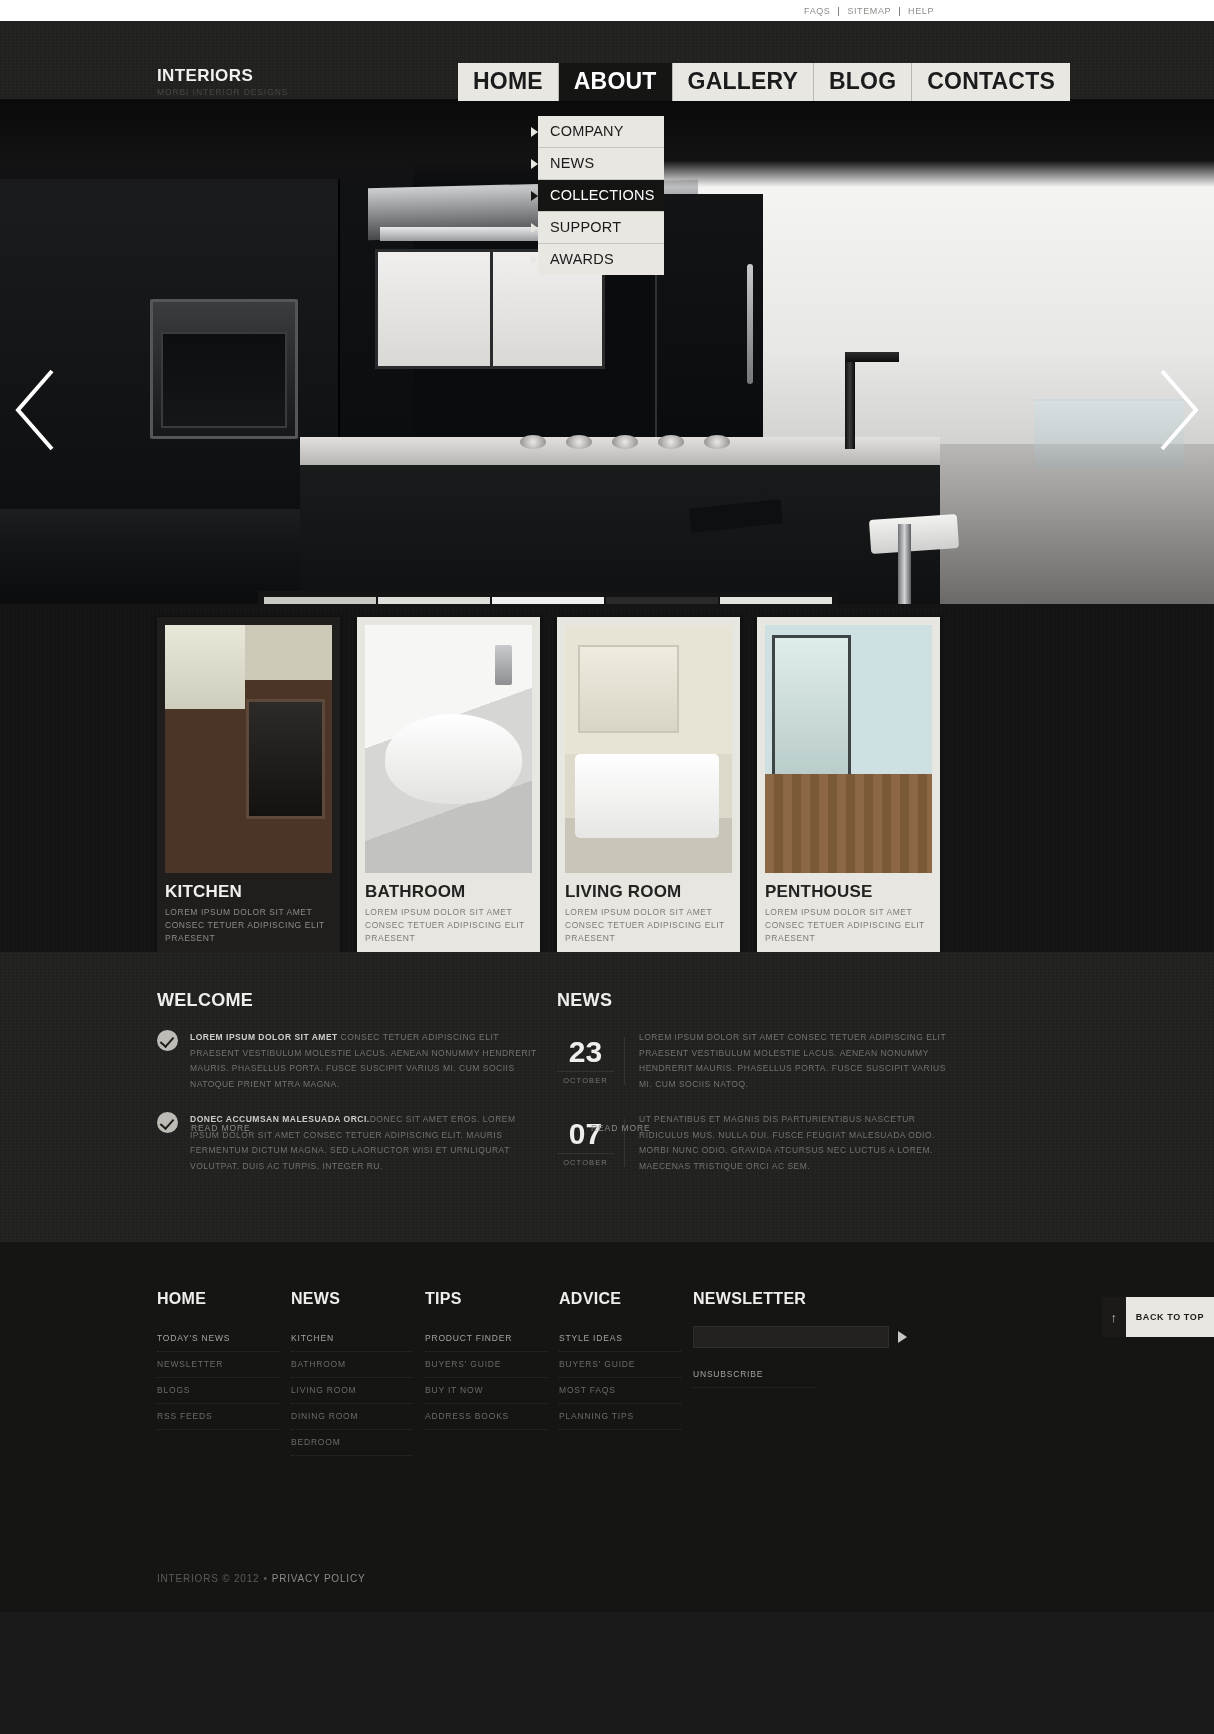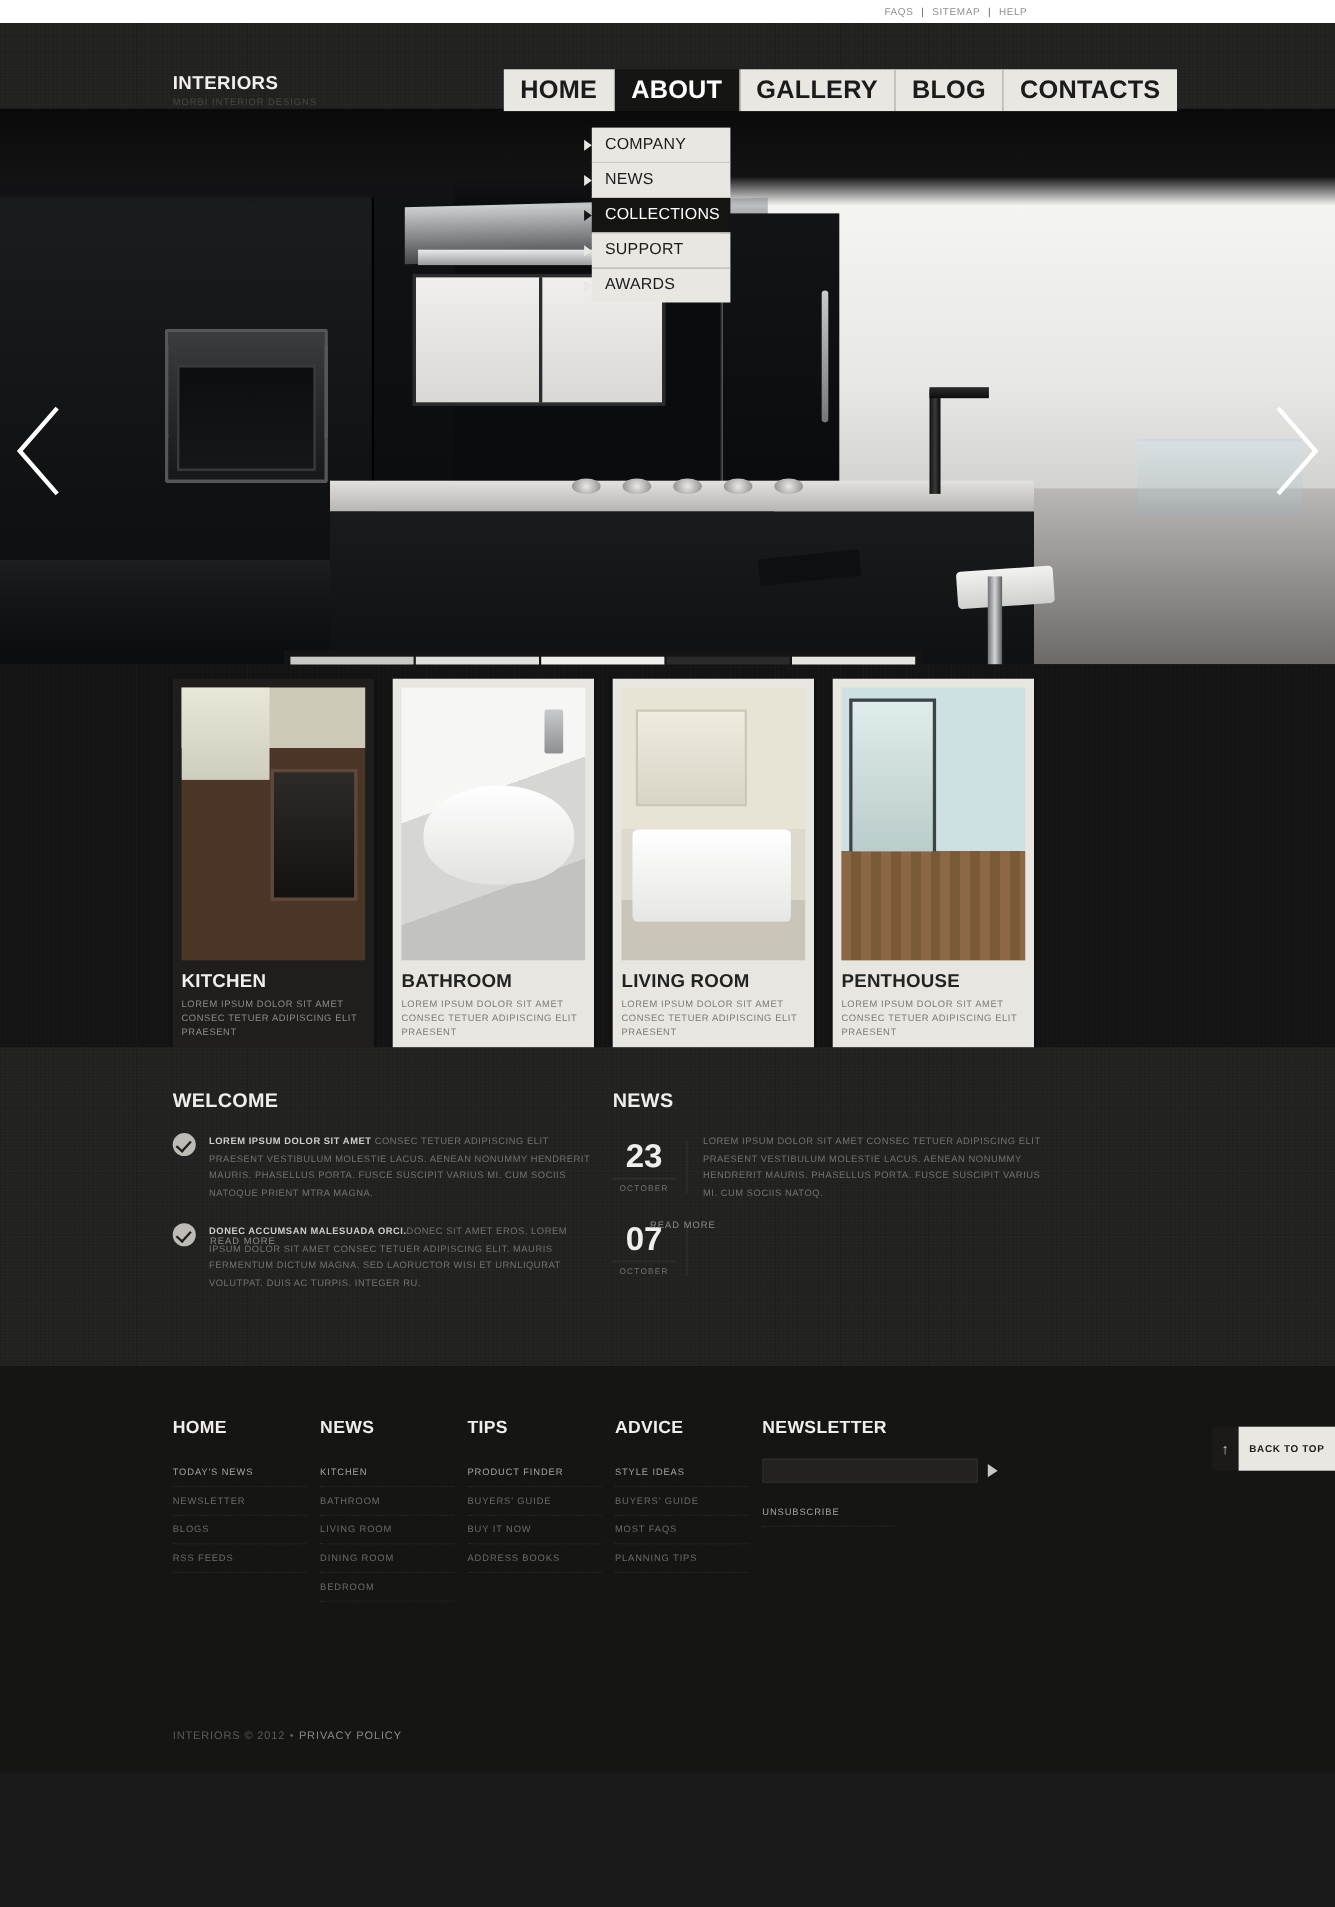--- a/index.html
+++ b/index.html
@@ -502,20 +502,21 @@
         <div class="n-month">OCTOBER</div>
       </div>
       <div class="n-text">LOREM IPSUM DOLOR SIT AMET CONSEC TETUER ADIPISCING ELIT PRAESENT VESTIBULUM MOLESTIE LACUS. AENEAN NONUMMY HENDRERIT MAURIS. PHASELLUS PORTA. FUSCE SUSCIPIT VARIUS MI. CUM SOCIIS NATOQ.</div>
     </div>
 
     <div class="n-item">
       <div class="n-date">
         <div class="n-day">07</div>
         <div class="n-month">OCTOBER</div>
       </div>
+      <div class="n-text">UT PENATIBUS ET MAGNIS DIS PARTURIENTIBUS NASCETUR RIDICULUS MUS. NULLA DUI. FUSCE FEUGIAT MALESUADA ODIO. MORBI NUNC ODIO. GRAVIDA ATCURSUS NEC LUCTUS A LOREM. MAECENAS TRISTIQUE ORCI AC SEM.</div>
     </div>
 
     <a class="readmore" href="#">READ MORE</a>
   </div>
 
 </div>
 
 <div class="footer">
   <div class="foot-cols">
 

